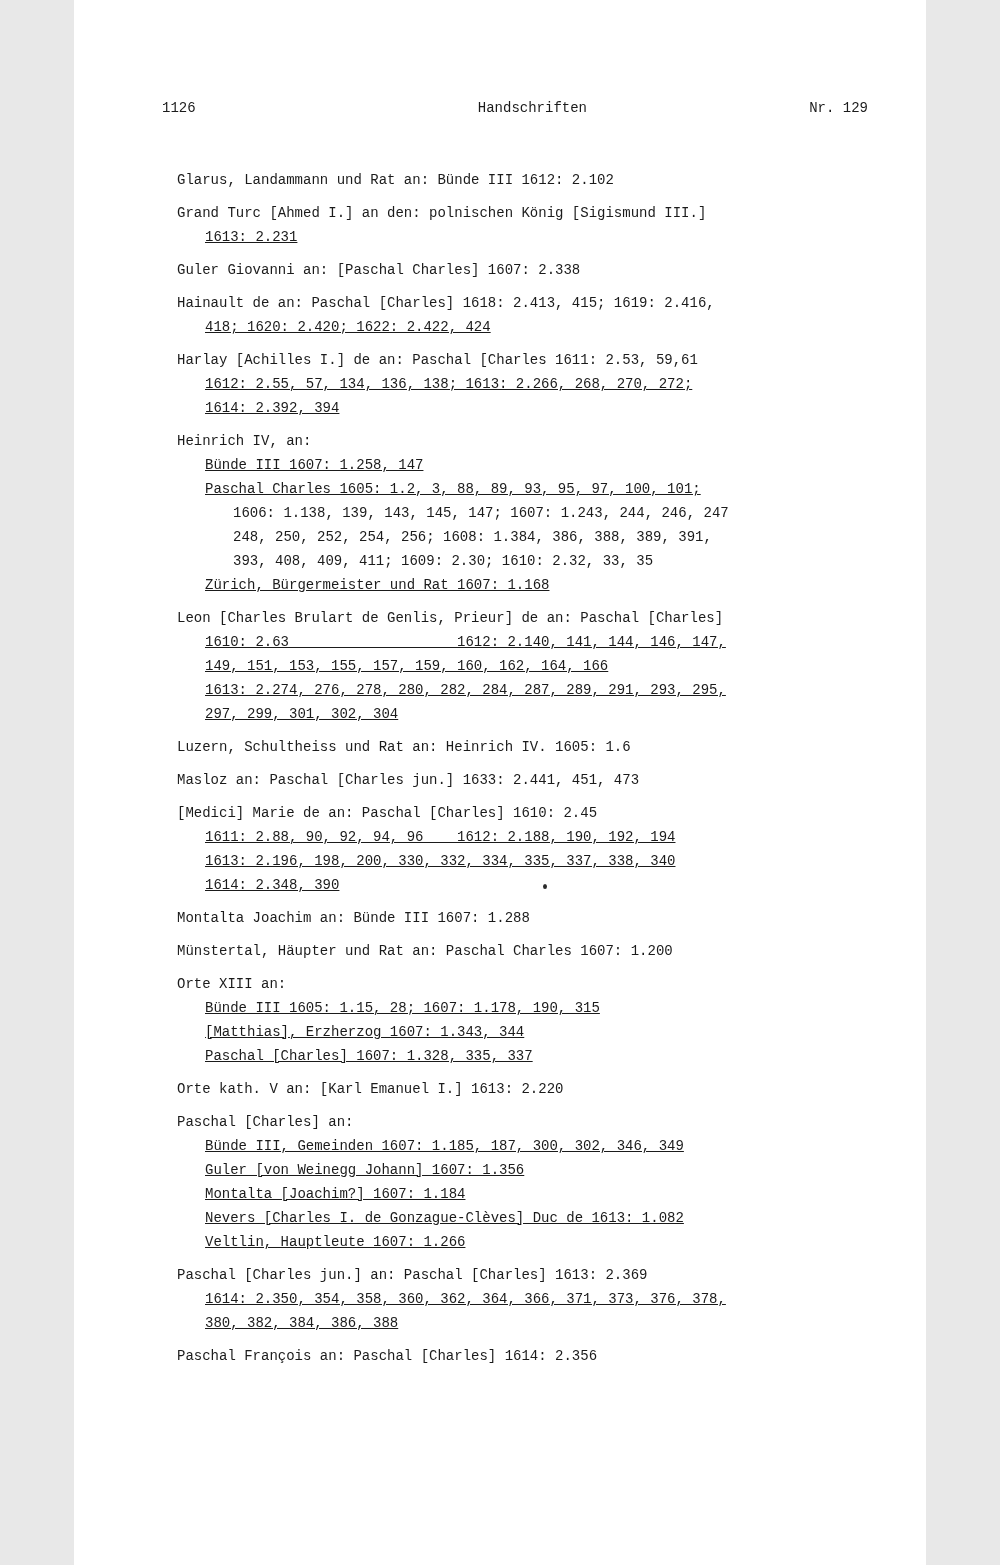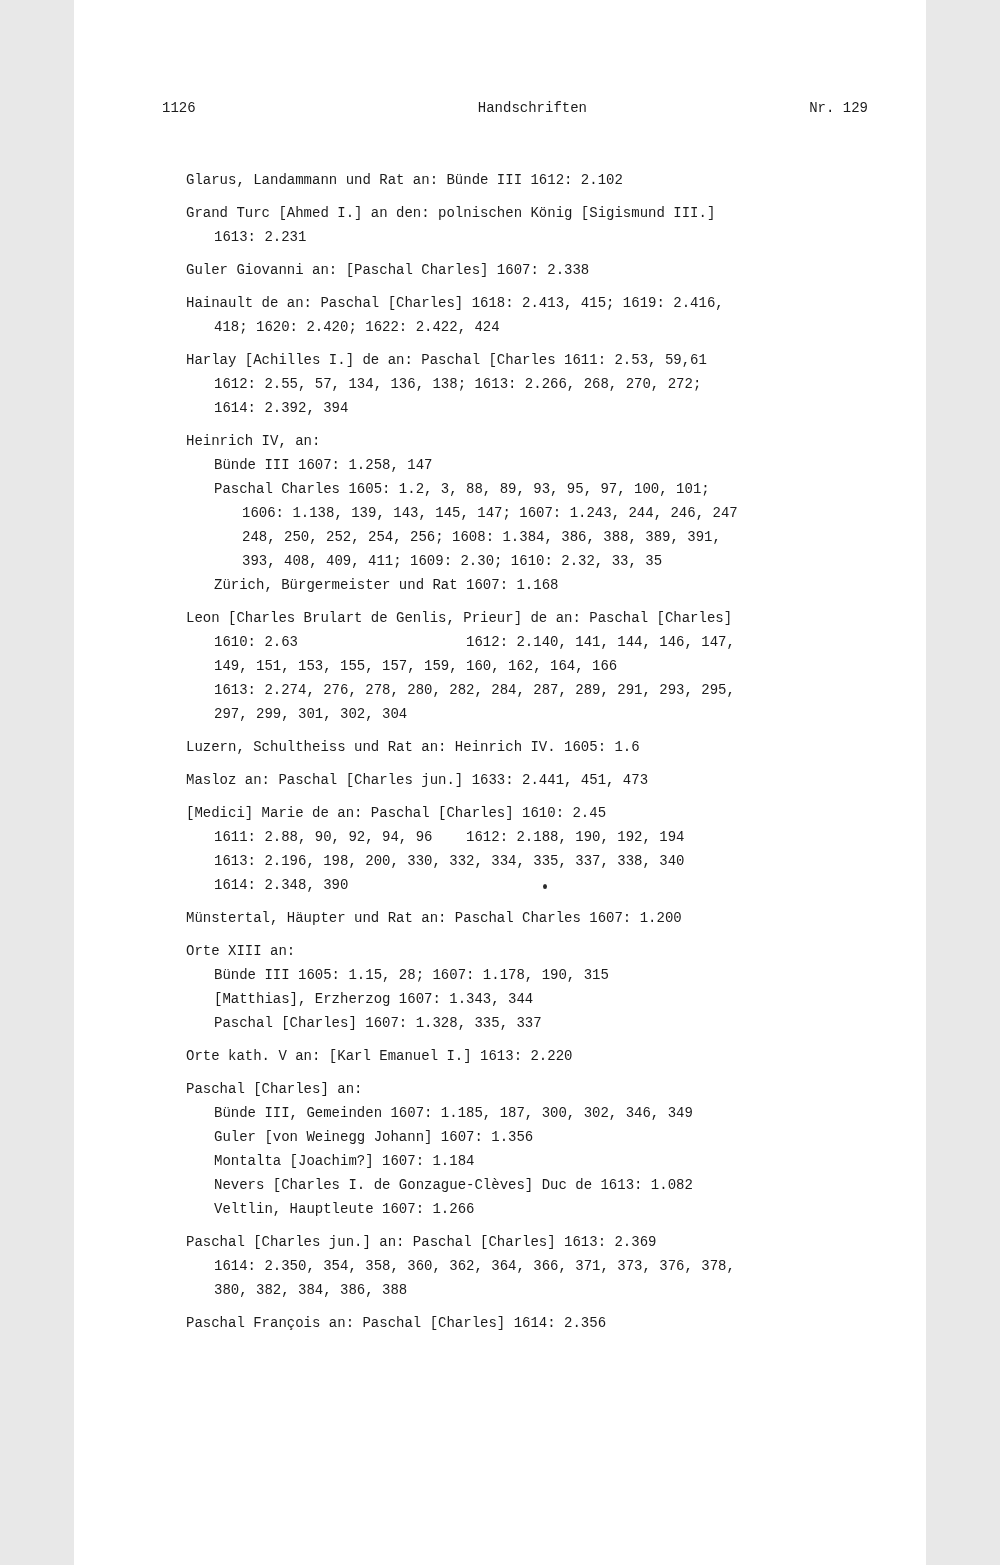--- a/index.html
+++ b/index.html
@@ -26,29 +26,28 @@
     white-space: pre;
   }
   .page-header .title {
     margin-left: 60px; 
   }
   .index-body {
     margin: 52px 0 0 103px;
   }
   .entry {
     margin-bottom: 9px;
-    margin-left: 9px;
   }
   .line {
     white-space: pre;
     line-height: 24px;
     height: 24px;
   }
   .indent-0 { padding-left: 0; }
-  .indent-1 { padding-left: 28px; }
+  .indent-1 { padding-left: 28px; text-decoration: underline; }
   .indent-2 { padding-left: 56px; }
   .artifact-dot {
     position: absolute;
     left: 469px;
     top: 884px;
     width: 4px;
     height: 5px;
     background: #2a2a2a;
     border-radius: 50%;
   }
@@ -106,20 +105,23 @@
       <div class="entry">
         <div class="line indent-0">Masloz an: Paschal [Charles jun.] 1633: 2.441, 451, 473</div>
       </div>
       <div class="entry">
         <div class="line indent-0">[Medici] Marie de an: Paschal [Charles] 1610: 2.45</div>
         <div class="line indent-1">1611: 2.88, 90, 92, 94, 96    1612: 2.188, 190, 192, 194</div>
         <div class="line indent-1">1613: 2.196, 198, 200, 330, 332, 334, 335, 337, 338, 340</div>
         <div class="line indent-1">1614: 2.348, 390</div>
       </div>
       <div class="entry">
+        <div class="line indent-0">Montalta Joachim an: Bünde III 1607: 1.288</div>
+      </div>
+      <div class="entry">
         <div class="line indent-0">Münstertal, Häupter und Rat an: Paschal Charles 1607: 1.200</div>
       </div>
       <div class="entry">
         <div class="line indent-0">Orte XIII an:</div>
         <div class="line indent-1">Bünde III 1605: 1.15, 28; 1607: 1.178, 190, 315</div>
         <div class="line indent-1">[Matthias], Erzherzog 1607: 1.343, 344</div>
         <div class="line indent-1">Paschal [Charles] 1607: 1.328, 335, 337</div>
       </div>
       <div class="entry">
         <div class="line indent-0">Orte kath. V an: [Karl Emanuel I.] 1613: 2.220</div>

